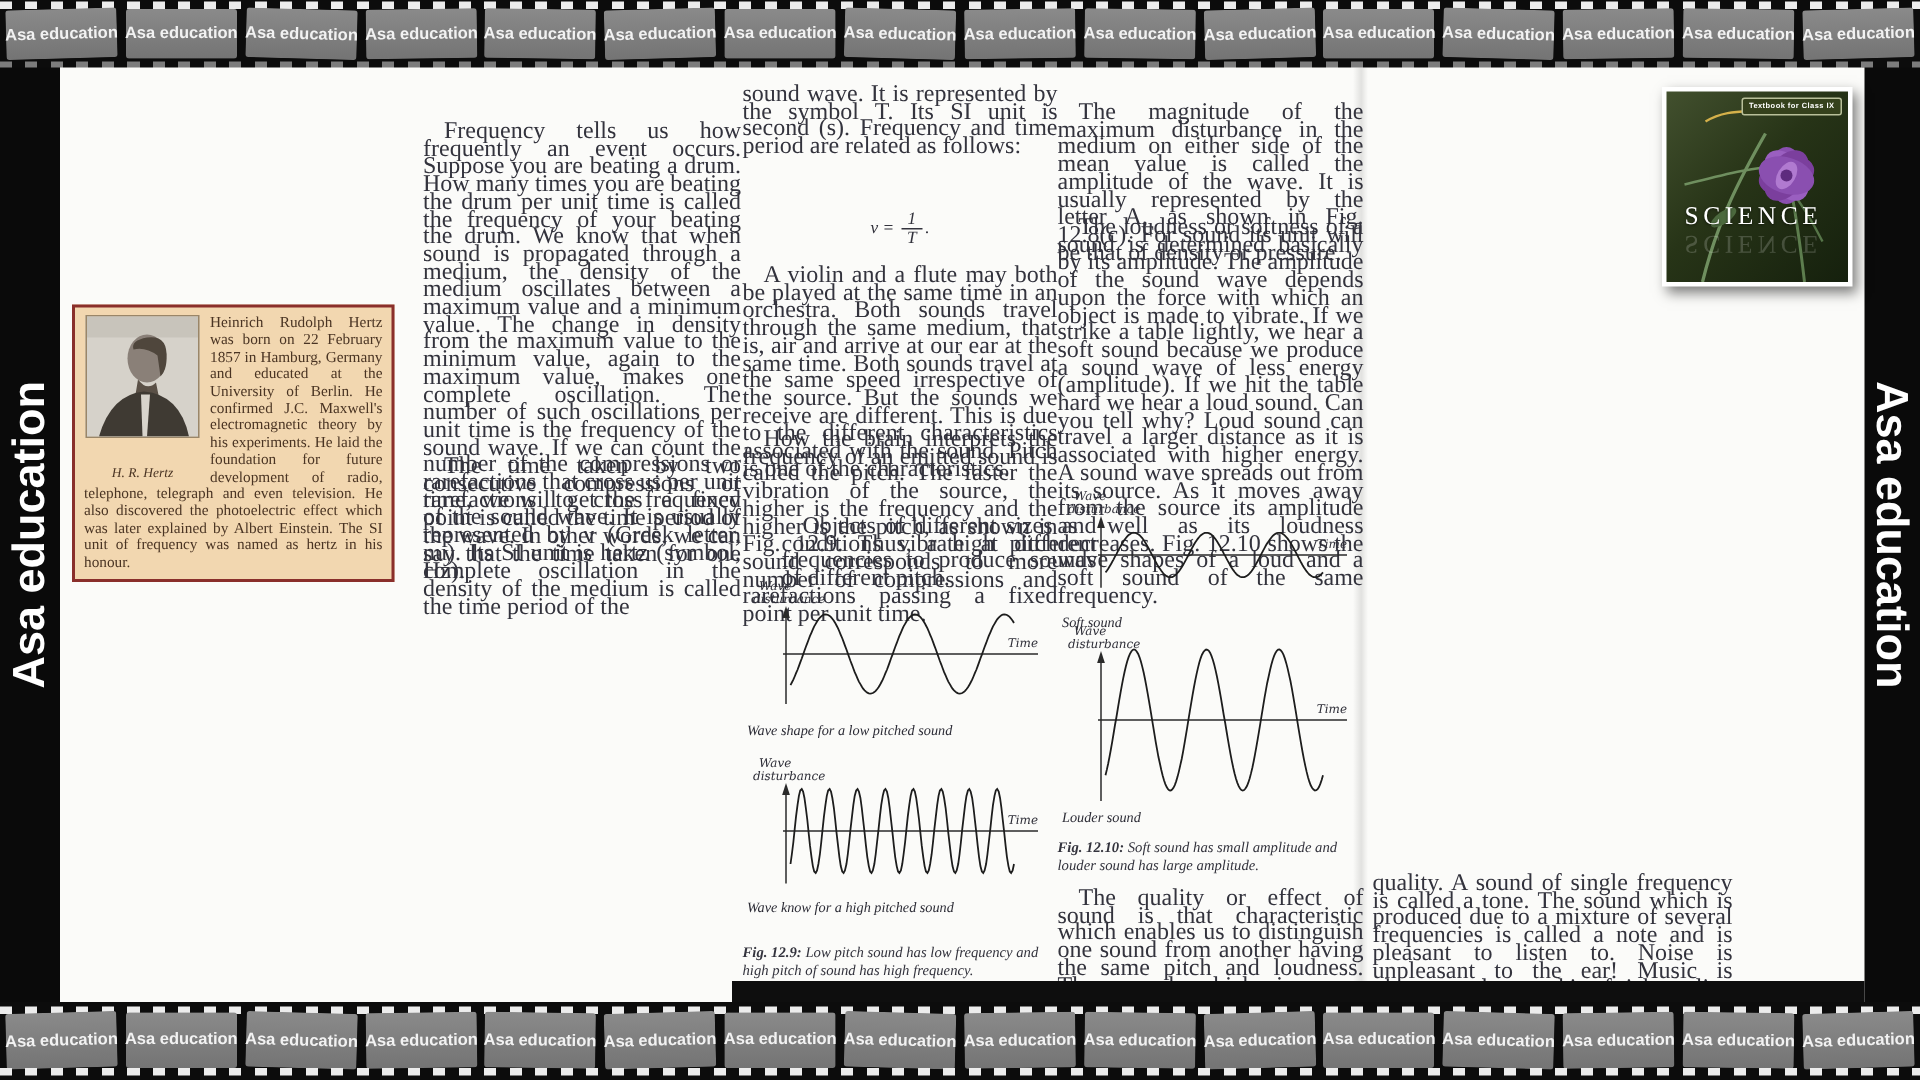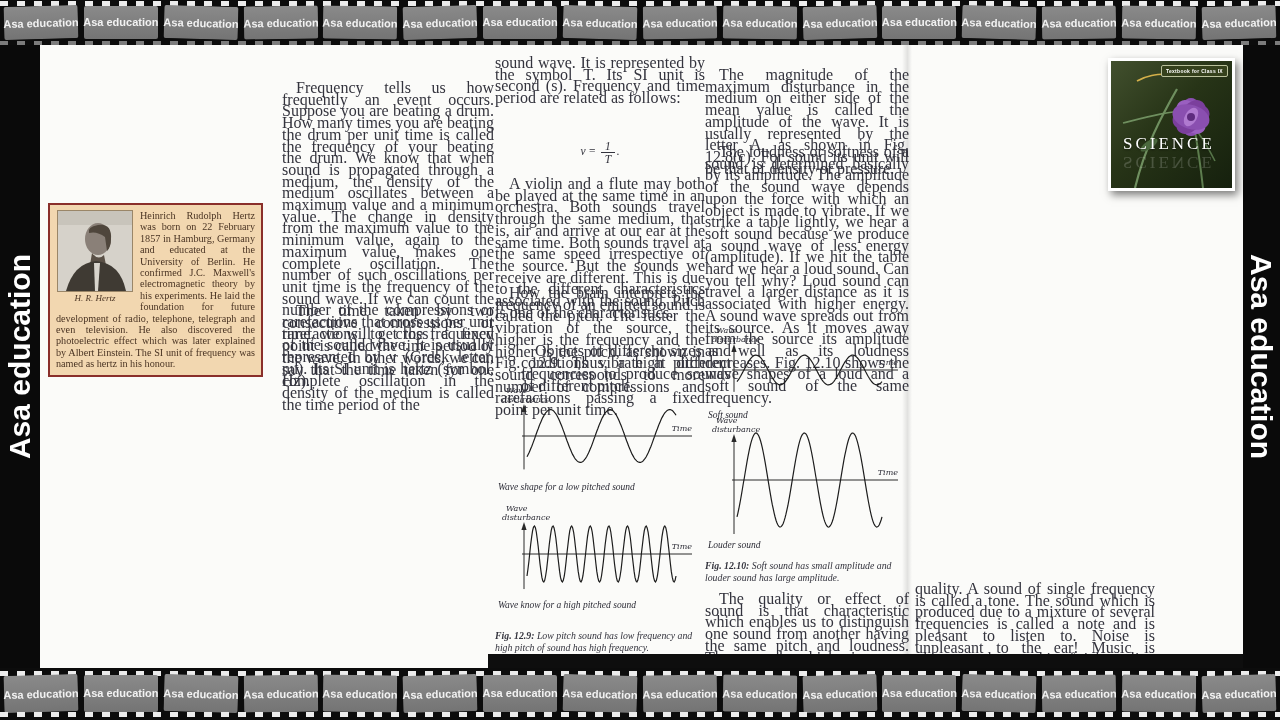--- a/index.html
+++ b/index.html
@@ -42,21 +42,21 @@
   .gutter{position:absolute;left:862px;top:0;width:10px;height:623px;
           background:linear-gradient(90deg,rgba(0,0,0,0) 0%,rgba(0,0,0,.10) 55%,rgba(0,0,0,0) 100%);}
   .bottom-edge{position:absolute;left:448px;top:609px;width:755px;height:14px;background:#0e0e0e;}
 
   
   .bio-box{position:absolute;left:8px;top:158px;width:215px;box-sizing:border-box;
            background:var(--bio-box-bg,#f2d7b0);border:2px solid var(--bio-box-border,#8a2f2b);
            padding:5px 6px;font-size:10.2px;line-height:11.4px;text-align:justify;color:#4a3423;}
   .photo-wrap{float:left;width:78px;margin:0 6px 2px 0;text-align:center;}
   .photo{width:74px;height:80px;border:1px solid #9a8668;background:#d6d2ca;display:block;margin:0 auto;}
-  .photo-cap{font-style:italic;font-size:9px;margin-top:1px;color:#4a3423;}
+  .photo-cap{font-style:italic;font-size:9px;margin-top:18px;color:#4a3423;}
 
   
   .formula{position:absolute;left:455px;top:95px;width:210px;text-align:center;
            font-style:italic;font-size:11.5px;}
   .frac{display:inline-block;vertical-align:middle;text-align:center;margin:0 2px;}
   .frac .num{display:block;border-bottom:1px solid #33333d;padding:0 4px;line-height:12px;}
   .frac .den{display:block;line-height:12px;}
 
   
   .wavefig{position:absolute;text-align:left;}

